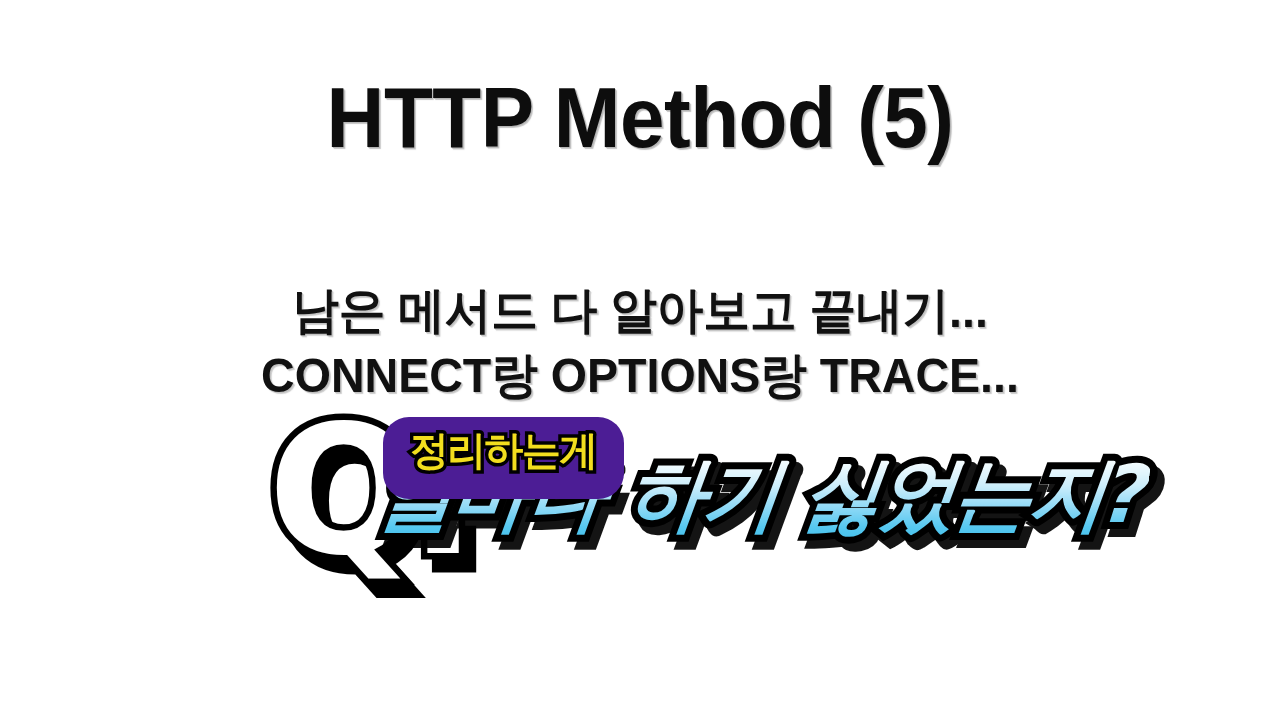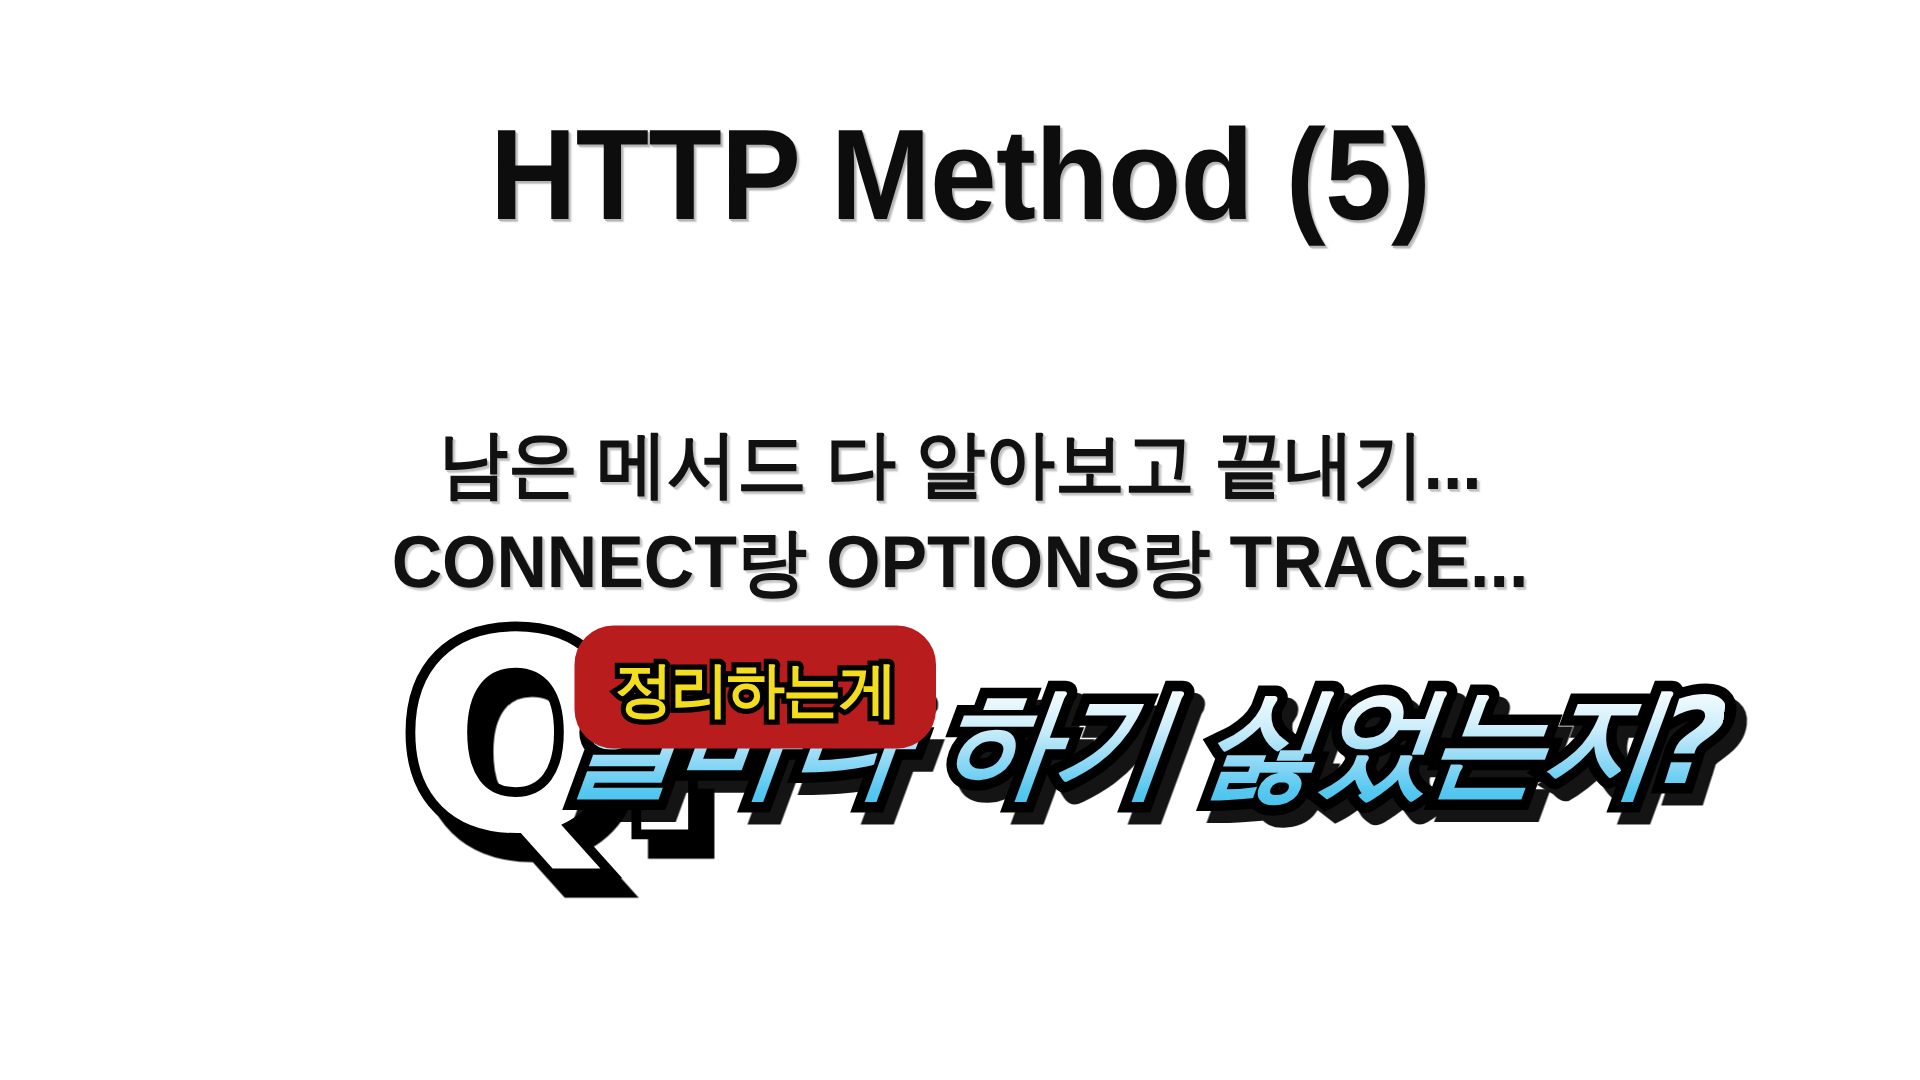--- a/index.html
+++ b/index.html
@@ -101,24 +101,24 @@
   }
 
   
   .badge {
     position: absolute;
     left: 383px;
     top: 22px;
     min-width: 180px;
     height: 50px;
     padding: 16px 24px;
-    background: #b91c1c;
+    background: #4c1d95;
     border-radius: 26px;
     display: flex;
-    align-items: flex-end;
+    align-items: flex-start;
     justify-content: center;
     z-index: 3;
   }
   .badge-text {
     font-family: "DejaVu Sans", sans-serif;
     font-size: 40px;
     font-weight: 700;
     line-height: 1;
     color: #f2de1e;
     letter-spacing: -1.5px;

